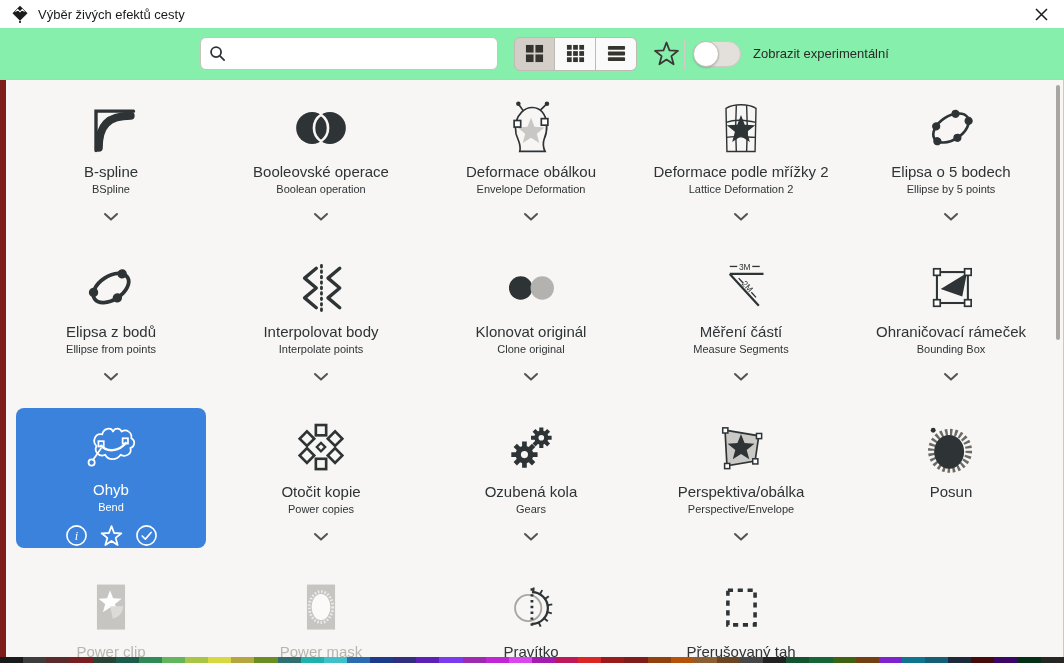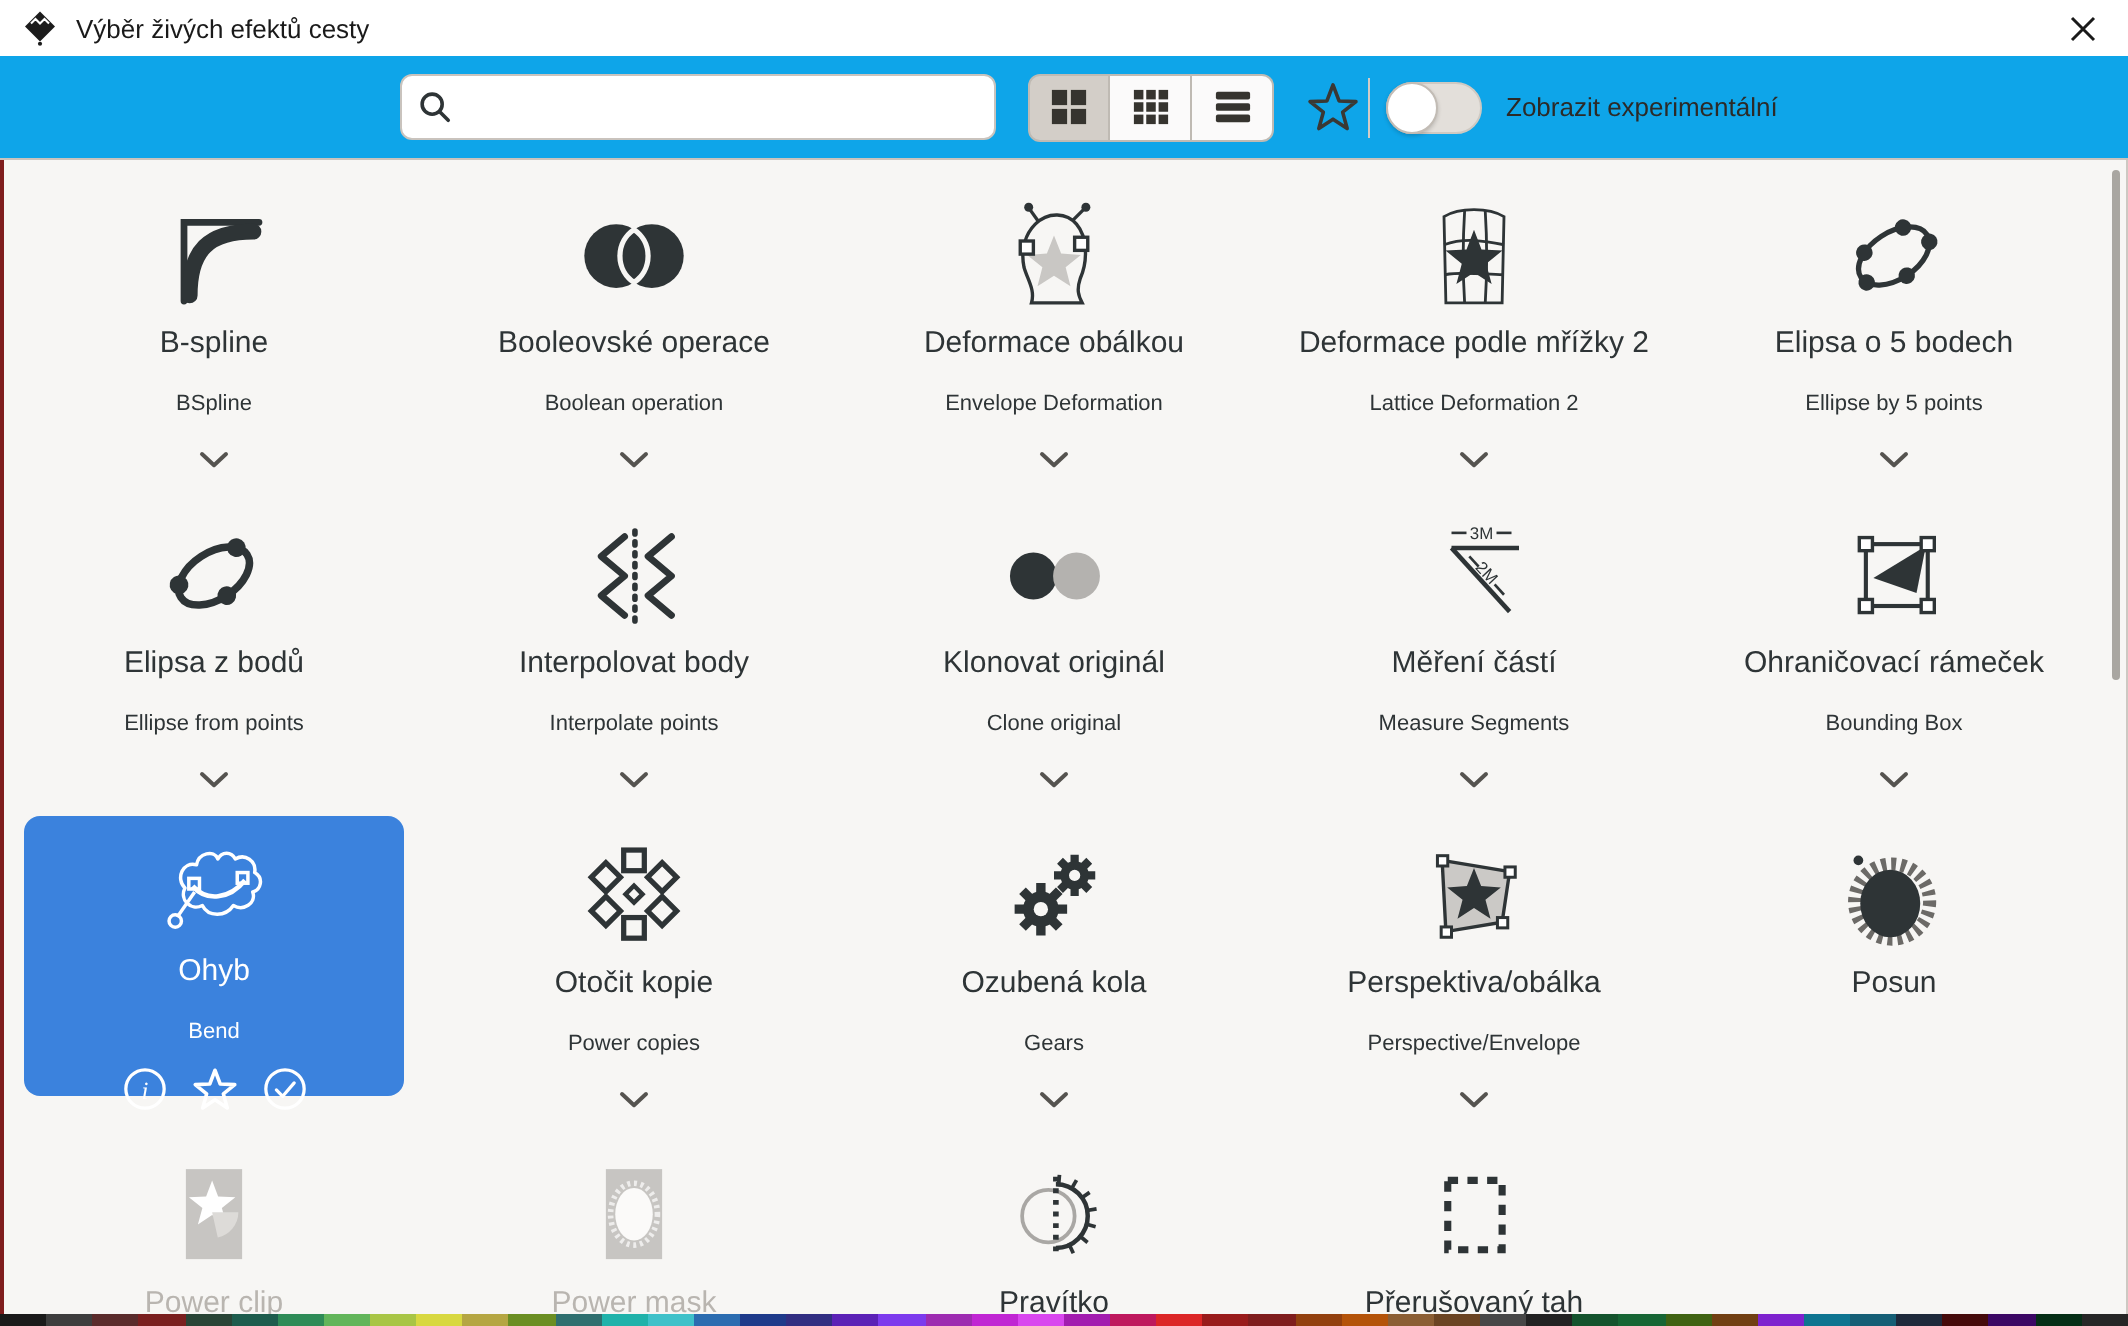--- a/index.html
+++ b/index.html
@@ -18,21 +18,21 @@
   }
   .app-icon { width:20px; height:20px; margin-right:8px; display:flex; align-items:center; justify-content:center; }
   .title { font-size:13px; color:#1a1a1a; }
   .close-btn {
     margin-left:auto; width:26px; height:22px; border:none; background:transparent;
     display:flex; align-items:center; justify-content:center; cursor:pointer;
   }
 
   
   .toolbar {
-    height:52px; background:#0ea5e9; border-bottom:1px solid #c9c3bd;
+    height:52px; background:#86efac; border-bottom:1px solid #c9c3bd;
     display:flex; align-items:center; flex:0 0 auto; padding:0 12px;
   }
   .search-wrap {
     margin-left:188px; width:298px; height:33px; background:#ffffff;
     border:1px solid #c9c3bd; border-radius:6px; display:flex; align-items:center;
     padding:0 8px;
   }
   .search-wrap input {
     border:none; outline:none; flex:1; height:100%; font-size:13px; background:transparent;
     font-family:"Liberation Sans","DejaVu Sans",sans-serif;
@@ -57,34 +57,34 @@
   }
   .toggle .knob {
     position:absolute; left:-1px; top:-1px; width:26px; height:26px; border-radius:50%;
     background:#ffffff; border:1px solid #c2bcb5; box-shadow:0 1px 2px rgba(0,0,0,.18);
   }
   .toggle-label { font-size:13px; margin-left:12px; color:#2c2a27; }
 
   
   .content {
     flex:1 1 auto; position:relative; background:#f7f6f4;
-    border-left:2px solid #7f1d1d; border-right:1px solid #cdc8c2;
+    border-left:6px solid #7f1d1d; border-right:1px solid #cdc8c2;
     overflow:hidden;
   }
   .grid {
     display:grid; grid-template-columns:repeat(5,1fr);
     padding-top:8px; width:1050px;
   }
   .card {
     height:160px; margin:0 10px; display:flex; flex-direction:column; align-items:center;
     cursor:pointer; text-align:center;
   }
   .icon-box { height:74px; padding-top:6px; display:flex; align-items:center; justify-content:center; }
   .cz { font-size:15px; line-height:19px; color:#2e3436; }
-  .en { font-size:11px; line-height:14px; color:#2e3436; margin-top:14px; }
+  .en { font-size:11px; line-height:14px; color:#2e3436; margin-top:1px; }
   .expander { margin-top:14px; background:none; border:none; cursor:pointer; height:14px; }
   .card.sel {
     height:140px; border-radius:8px; background:#3b82dd; color:#ffffff;text-align:center;
   }
   .card.sel .cz, .card.sel .en { color:#ffffff; }
   .card.dis .cz, .card.dis .en { color:#b9b5b0; }
   .actions { display:flex; gap:11px; margin-top:9px; align-items:center; }
 
   
   .scrollbar { position:absolute; top:0; right:0; width:10px; height:100%; }

